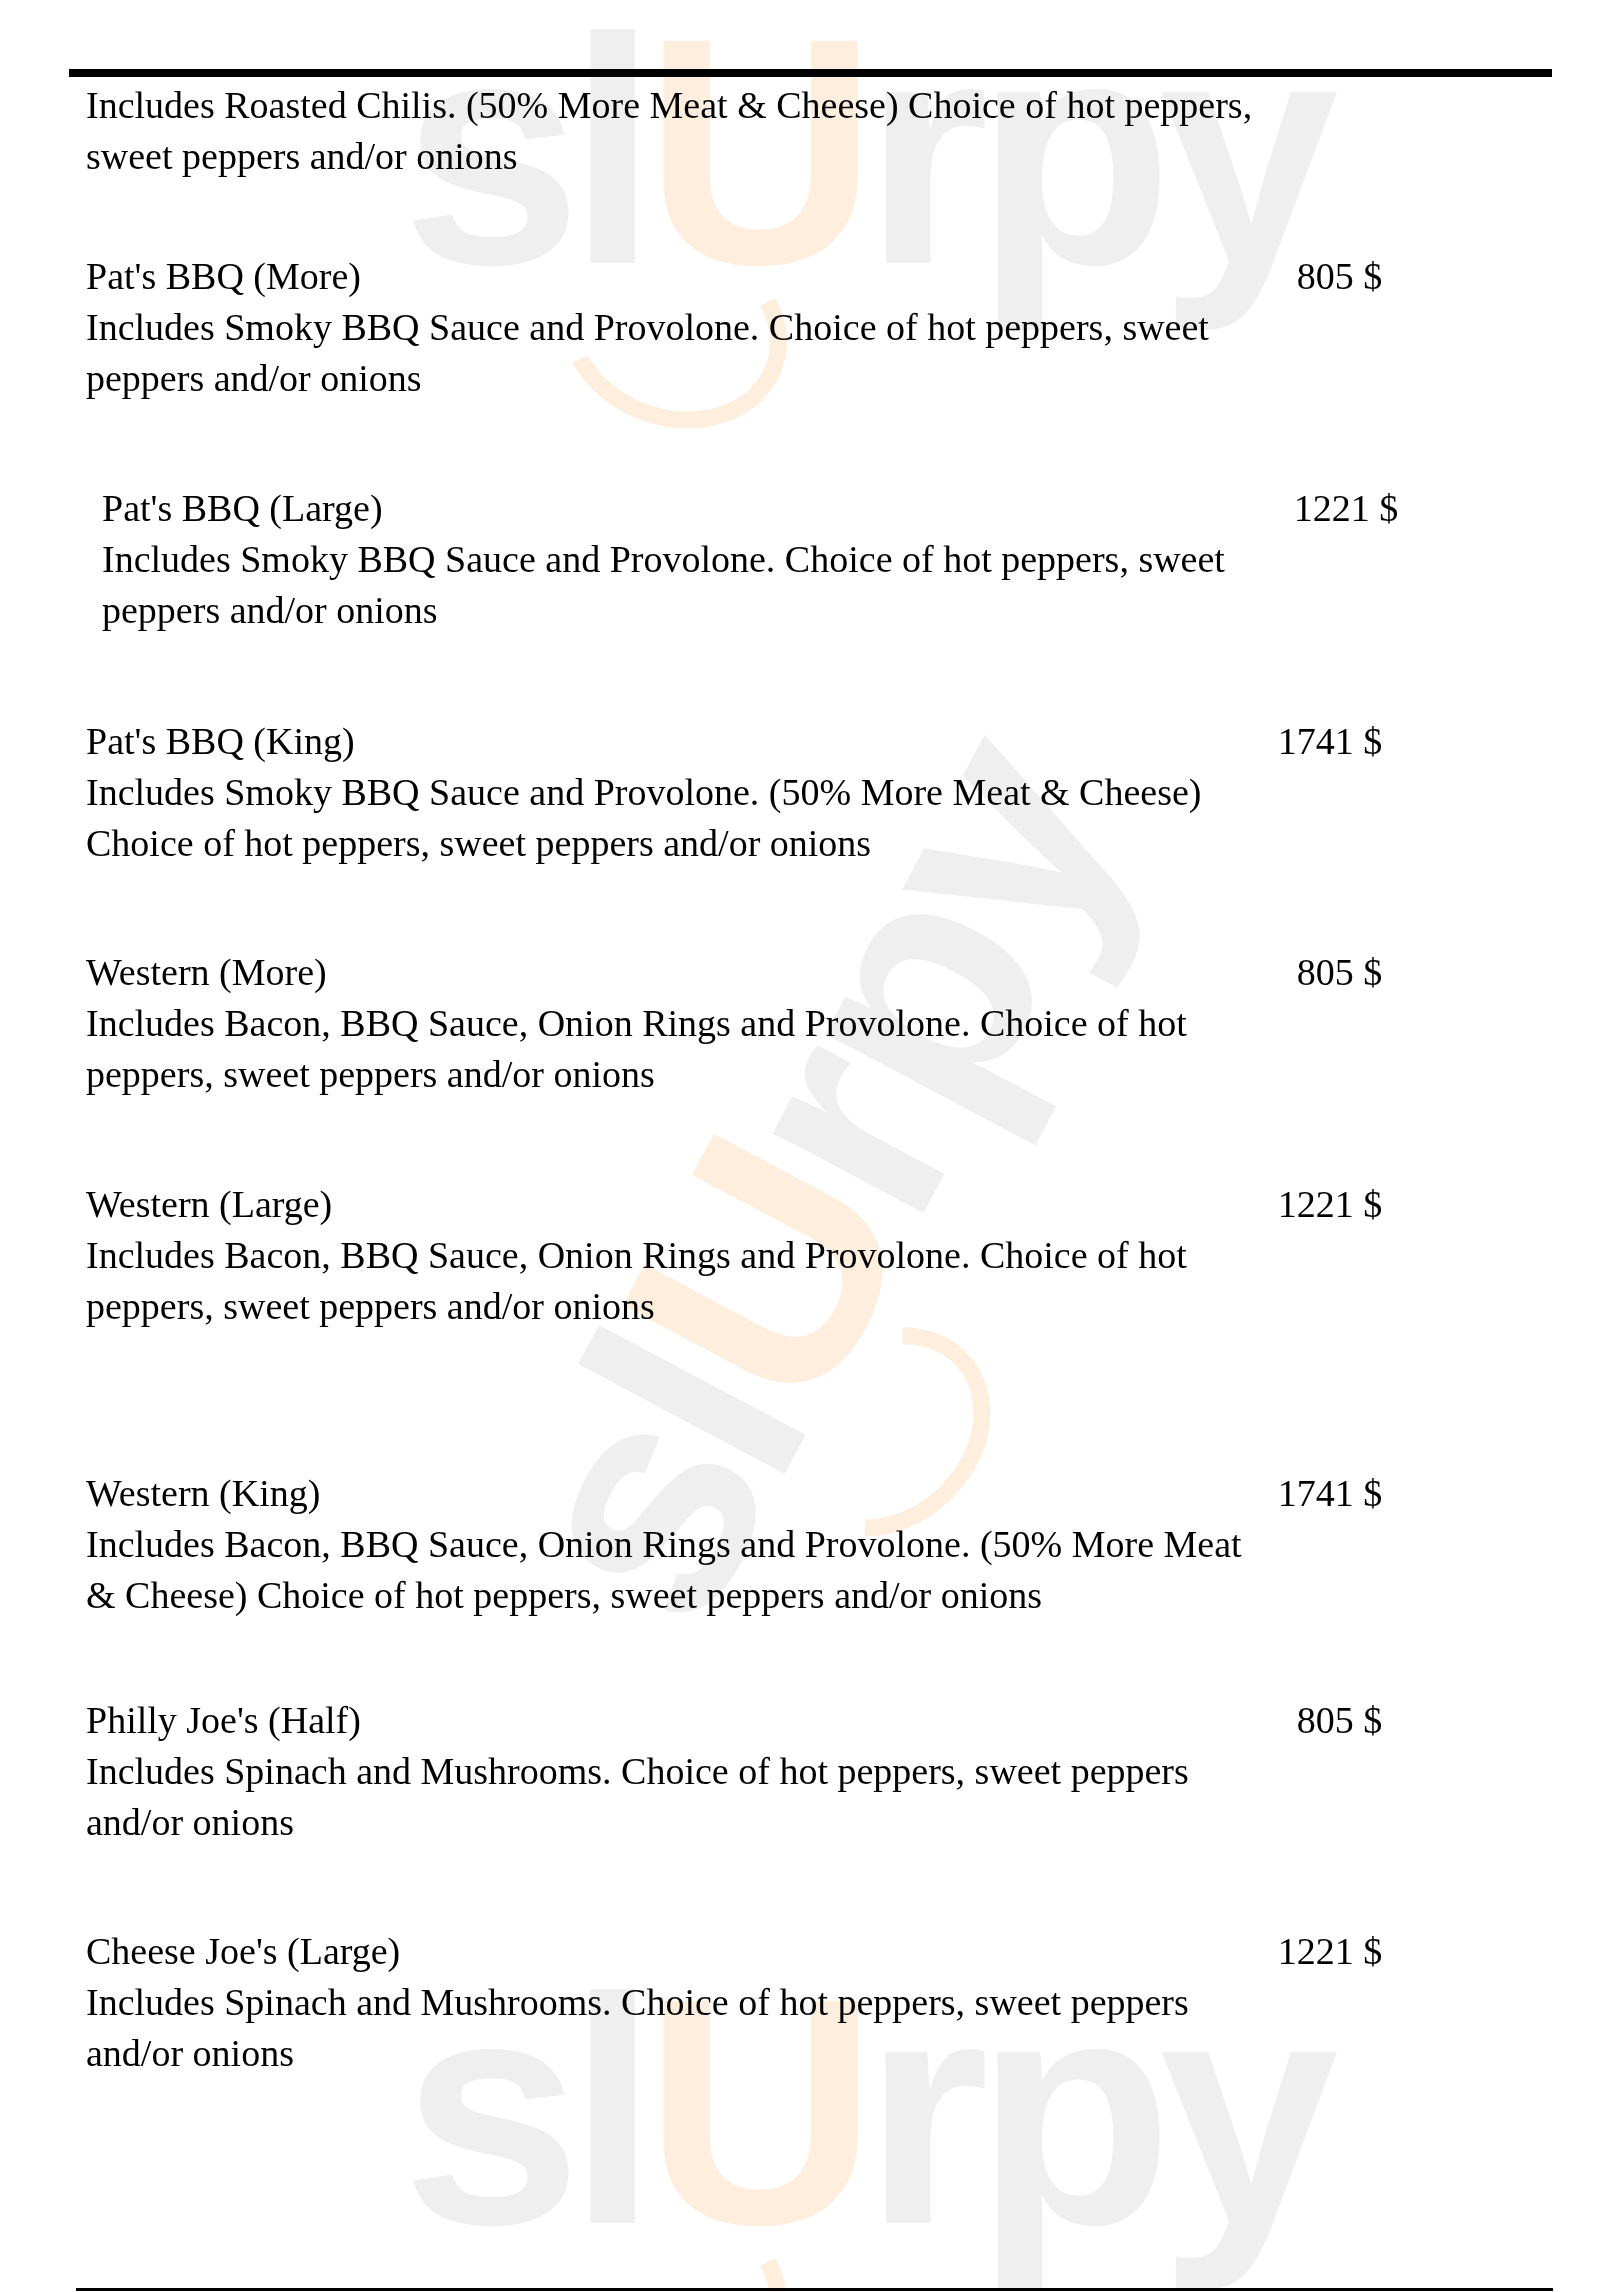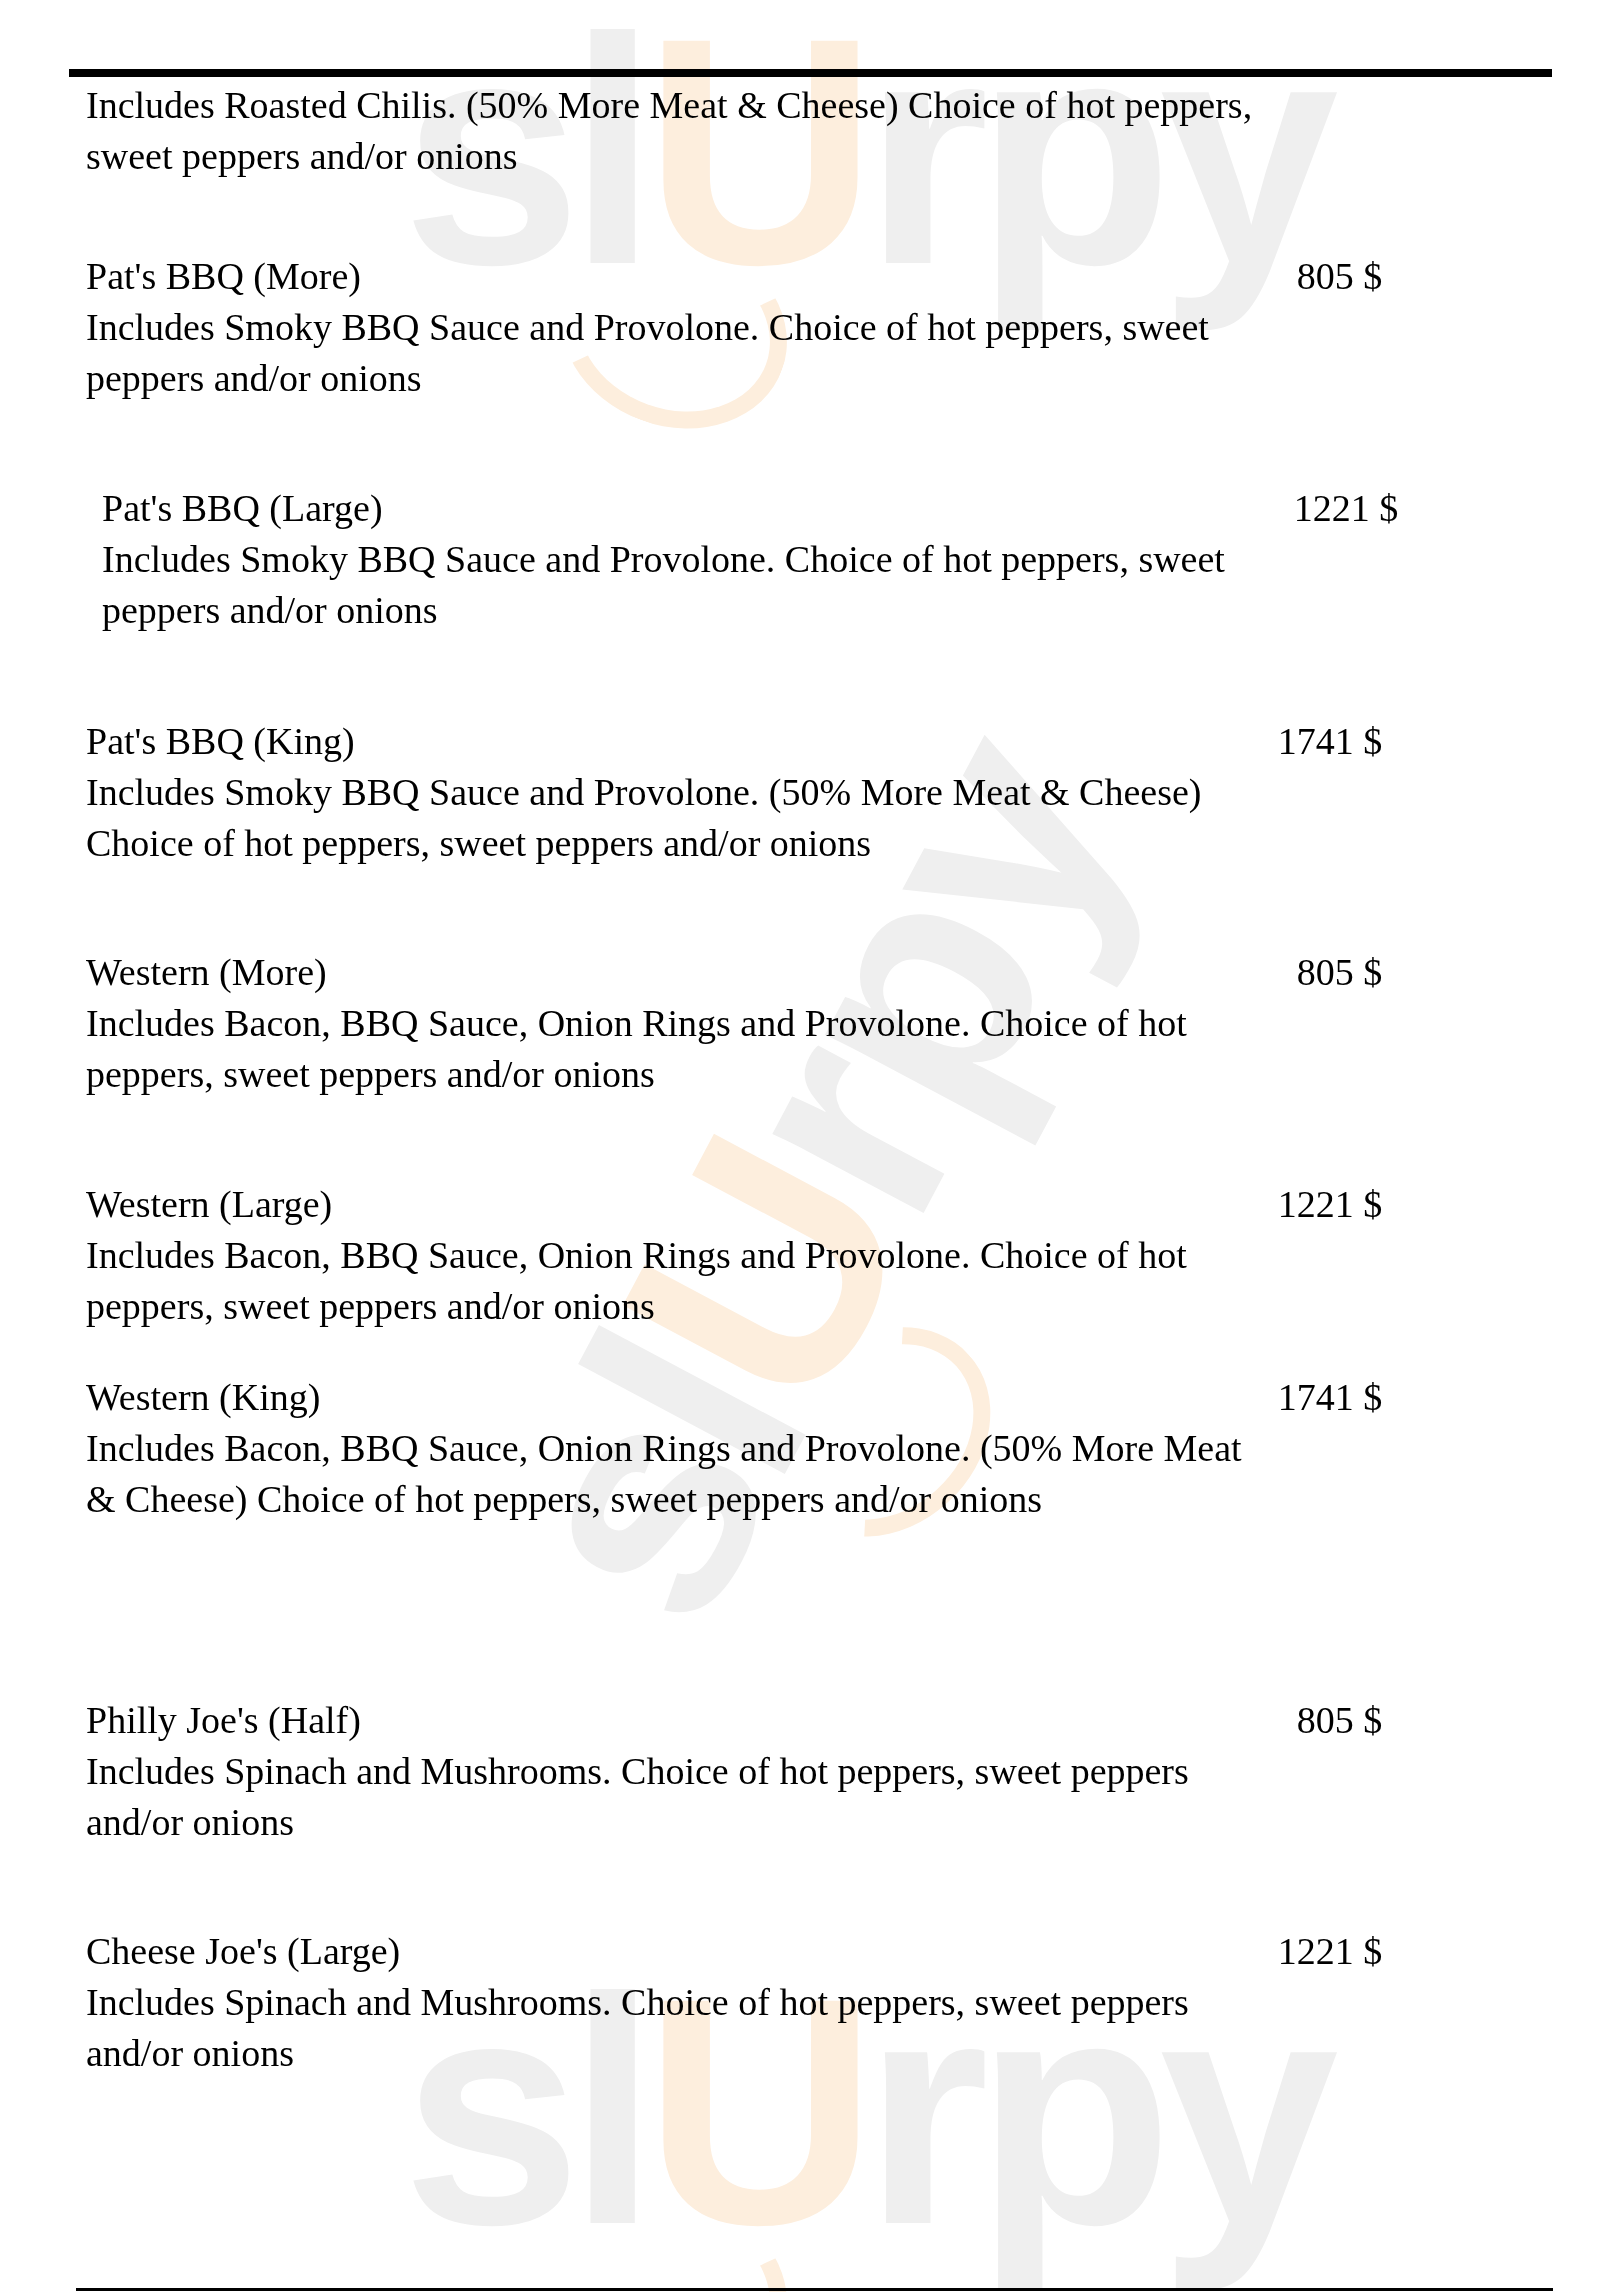--- a/index.html
+++ b/index.html
@@ -70,21 +70,21 @@
     <span class="item-desc">Includes Bacon, BBQ Sauce, Onion Rings and Provolone. Choice of hot peppers, sweet peppers and/or onions</span>
     <span class="item-price">805 $</span>
   </div>
 
   <div class="item" style="top:1179px;">
     <span class="item-title">Western (Large)</span>
     <span class="item-desc">Includes Bacon, BBQ Sauce, Onion Rings and Provolone. Choice of hot peppers, sweet peppers and/or onions</span>
     <span class="item-price">1221 $</span>
   </div>
 
-  <div class="item" style="top:1372px;">
+  <div class="item" style="top:1468px;">
     <span class="item-title">Western (King)</span>
     <span class="item-desc">Includes Bacon, BBQ Sauce, Onion Rings and Provolone. (50% More Meat &amp; Cheese) Choice of hot peppers, sweet peppers and/or onions</span>
     <span class="item-price">1741 $</span>
   </div>
 
   <div class="item" style="top:1695px;">
     <span class="item-title">Philly Joe's (Half)</span>
     <span class="item-desc">Includes Spinach and Mushrooms. Choice of hot peppers, sweet peppers and/or onions</span>
     <span class="item-price">805 $</span>
   </div>

